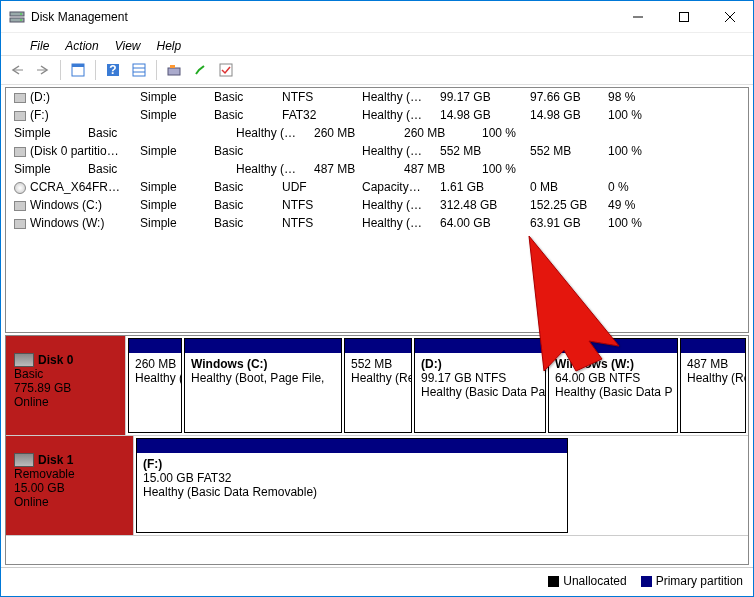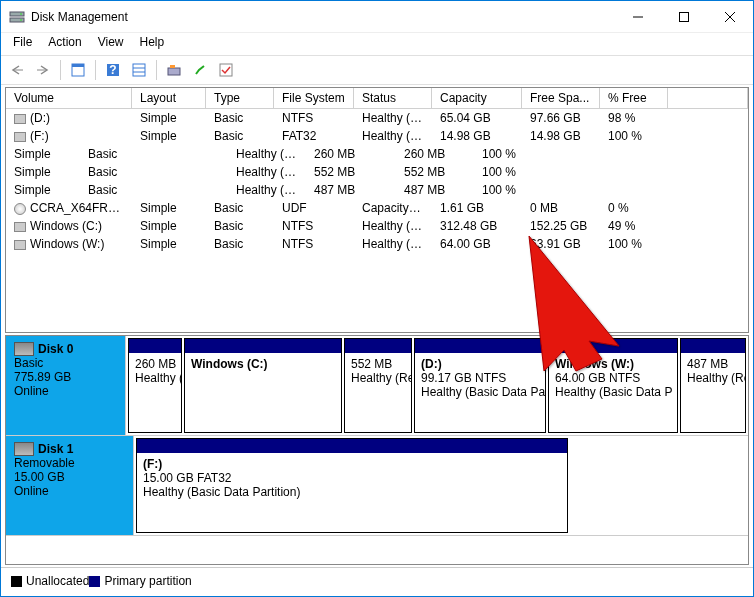--- a/index.html
+++ b/index.html
@@ -3,47 +3,47 @@
 <meta charset="utf-8">
 <style>
 * { box-sizing: border-box; margin: 0; padding: 0; font-family: 'Segoe UI', Tahoma, sans-serif; font-size: 12px; }
 body { background: #fff; width: 754px; height: 597px; border: 1px solid #0078d7; overflow: hidden; position: relative; }
 
 .titlebar { height: 32px; display: flex; align-items: center; padding: 0 0 0 8px; border-bottom: 1px solid #eee; }
 .titlebar .icon { width: 16px; height: 16px; margin-right: 6px; }
 .titlebar .title { flex: 1; font-size: 12px; }
 .titlebar .winbtn { width: 46px; height: 30px; display: flex; align-items: center; justify-content: center; cursor: default; }
 
-.menubar { height: 22px; display: flex; align-items: flex-start; padding: 0 4px; }
+.menubar { height: 22px; display: flex; align-items: flex-end; padding: 0 21px; font-style: italic; }
 .menubar .menu-item { padding: 2px 8px; cursor: default; }
 
 .toolbar { height: 30px; display: flex; align-items: center; border-top: 1px solid #e0e0e0; border-bottom: 1px solid #e0e0e0; padding: 0 4px; gap: 2px; }
 .toolbar .tbtn { width: 24px; height: 24px; display: flex; align-items: center; justify-content: center; border: 1px solid transparent; cursor: default; }
 .toolbar .sep { width: 1px; height: 20px; background: #d0d0d0; margin: 0 3px; }
 
 .vol-pane { border: 1px solid #888; margin: 2px 4px; height: 246px; overflow: hidden; }
 .vol-header { display: flex; background: #fff; border-bottom: 1px solid #d0d0d0; }
 .vol-header .col { border-right: 1px solid #d0d0d0; padding: 3px 8px; background: #fff; cursor: default; white-space: nowrap; overflow: hidden; }
 .vol-body .row { display: flex; padding: 1px 0; cursor: default; }
 .vol-body .cell { padding: 1px 8px; white-space: nowrap; overflow: hidden; text-overflow: ellipsis; }
 .drv-icon { display: inline-block; width: 12px; height: 10px; background: #ccc; border: 1px solid #888; margin-right: 4px; vertical-align: middle; position: relative; }
 .cd-icon { display: inline-block; width: 12px; height: 12px; border-radius: 50%; background: radial-gradient(#fff,#c8c8c8); border: 1px solid #888; margin-right: 4px; vertical-align: middle; }
 
 .disk-pane { border: 1px solid #888; margin: 2px 4px; height: 230px; overflow: hidden; }
 .disk-row { display: flex; border-bottom: 1px solid #ccc; }
-.disk-info { width: 128px; padding: 6px 8px; border-right: 1px solid #ccc; background: #0ea5e9; }
+.disk-info { width: 128px; padding: 17px 8px; border-right: 1px solid #ccc; background: #b91c1c; }
 .disk-info .dname { font-weight: bold; display: flex; align-items: center; gap: 4px; }
 .disk-icon { width: 20px; height: 14px; background: linear-gradient(#888,#bbb); border: 1px solid #555; }
 .disk-parts { flex: 1; display: flex; gap: 2px; padding: 2px; }
 .part { border: 1px solid #000; display: flex; flex-direction: column; overflow: hidden; }
 .part .stripe { height: 14px; background: #000080; }
 .part .pbody { padding: 4px 6px; flex: 1; white-space: nowrap; overflow: hidden; }
 .part .pname { font-weight: bold; }
 
-.legend { height: 26px; border-top: 1px solid #ccc; display: flex; align-items: center; padding: 3px 10px; gap: 0; }
+.legend { height: 26px; border-top: 1px solid #ccc; display: flex; align-items: center; padding: 3px 10px; gap: 14px; justify-content: flex-end; }
 .legend .swatch { width: 11px; height: 11px; display: inline-block; margin-right: 4px; vertical-align: middle; }
 
 .arrow { position: absolute; pointer-events: none; z-index: 100; }
 
 .c-vol { width: 126px; } .c-lay { width: 74px; } .c-typ { width: 68px; } .c-fs { width: 80px; } .c-sta { width: 78px; } .c-cap { width: 90px; } .c-fre { width: 78px; } .c-pct { width: 68px; } .c-pad{flex:1;}
 </style>
 </head>
 <body>
 
 <div class="titlebar">
@@ -127,39 +127,28 @@
     </div>
   <div class="tbtn">
       <svg width="14" height="14">
         <rect x="1" y="1" width="12" height="12" fill="none" stroke="#888"></rect>
         <path d="M3 7 L6 10 L11 4" fill="none" stroke="#d33" stroke-width="1.5"></path>
       </svg>
     </div>
 </div>
 
 <div class="vol-pane">
-  <div class="vol-header">
-    <div class="col c-vol">Volume</div>
-    <div class="col c-lay">Layout</div>
-    <div class="col c-typ">Type</div>
-    <div class="col c-fs">File System</div>
-    <div class="col c-sta">Status</div>
-    <div class="col c-cap">Capacity</div>
-    <div class="col c-fre">Free Spa...</div>
-    <div class="col c-pct">% Free</div>
-    <div class="col c-pad"></div>
-  </div>
   <div class="vol-body" id="vol-body">
       <div class="row">
         <div class="cell c-vol"><span class="drv-icon"></span>(D:)</div>
         <div class="cell c-lay">Simple</div>
         <div class="cell c-typ">Basic</div>
         <div class="cell c-fs">NTFS</div>
         <div class="cell c-sta">Healthy (B...</div>
-        <div class="cell c-cap">65.04 GB</div>
+        <div class="cell c-cap">99.17 GB</div>
         <div class="cell c-fre">97.66 GB</div>
         <div class="cell c-pct">98 %</div>
       </div>
       <div class="row">
         <div class="cell c-vol"><span class="drv-icon"></span>(F:)</div>
         <div class="cell c-lay">Simple</div>
         <div class="cell c-typ">Basic</div>
         <div class="cell c-fs">FAT32</div>
         <div class="cell c-sta">Healthy (B...</div>
         <div class="cell c-cap">14.98 GB</div>
@@ -169,20 +158,21 @@
       <div class="row">
         <div class="cell c-lay">Simple</div>
         <div class="cell c-typ">Basic</div>
         <div class="cell c-fs"></div>
         <div class="cell c-sta">Healthy (E...</div>
         <div class="cell c-cap">260 MB</div>
         <div class="cell c-fre">260 MB</div>
         <div class="cell c-pct">100 %</div>
       </div>
       <div class="row">
+        <div class="cell c-vol"><span class="drv-icon"></span>(Disk 0 partition 4)</div>
         <div class="cell c-lay">Simple</div>
         <div class="cell c-typ">Basic</div>
         <div class="cell c-fs"></div>
         <div class="cell c-sta">Healthy (R...</div>
         <div class="cell c-cap">552 MB</div>
         <div class="cell c-fre">552 MB</div>
         <div class="cell c-pct">100 %</div>
       </div>
       <div class="row">
         <div class="cell c-lay">Simple</div>
@@ -239,20 +229,21 @@
           <div class="stripe"></div>
           <div class="pbody">
             <div>260 MB</div>
             <div>Healthy (</div>
           </div>
         </div>
         <div class="part" style="width: 158px;">
           <div class="stripe"></div>
           <div class="pbody">
             <div class="pname">Windows  (C:)</div>
+            <div>Healthy (Boot, Page File,</div>
           </div>
         </div>
         <div class="part" style="width: 68px;">
           <div class="stripe"></div>
           <div class="pbody">
             <div>552 MB</div>
             <div>Healthy (Re</div>
           </div>
         </div>
         <div class="part" style="width: 132px;">
@@ -286,21 +277,21 @@
         <div>Removable</div>
         <div>15.00 GB</div>
         <div>Online</div>
       </div>
       <div class="disk-parts">
         <div class="part" style="width: 432px;">
           <div class="stripe"></div>
           <div class="pbody">
             <div class="pname">(F:)</div>
             <div>15.00 GB FAT32</div>
-            <div>Healthy (Basic Data Partition)</div>
+            <div>Healthy (Basic Data Removable)</div>
           </div>
         </div>
       </div>
     </div>
   </div>
 
 <div class="legend">
   <span><span class="swatch" style="background:#000"></span><span>Unallocated</span></span>
   <span><span class="swatch" style="background:#000080"></span><span>Primary partition</span></span>
 </div>

